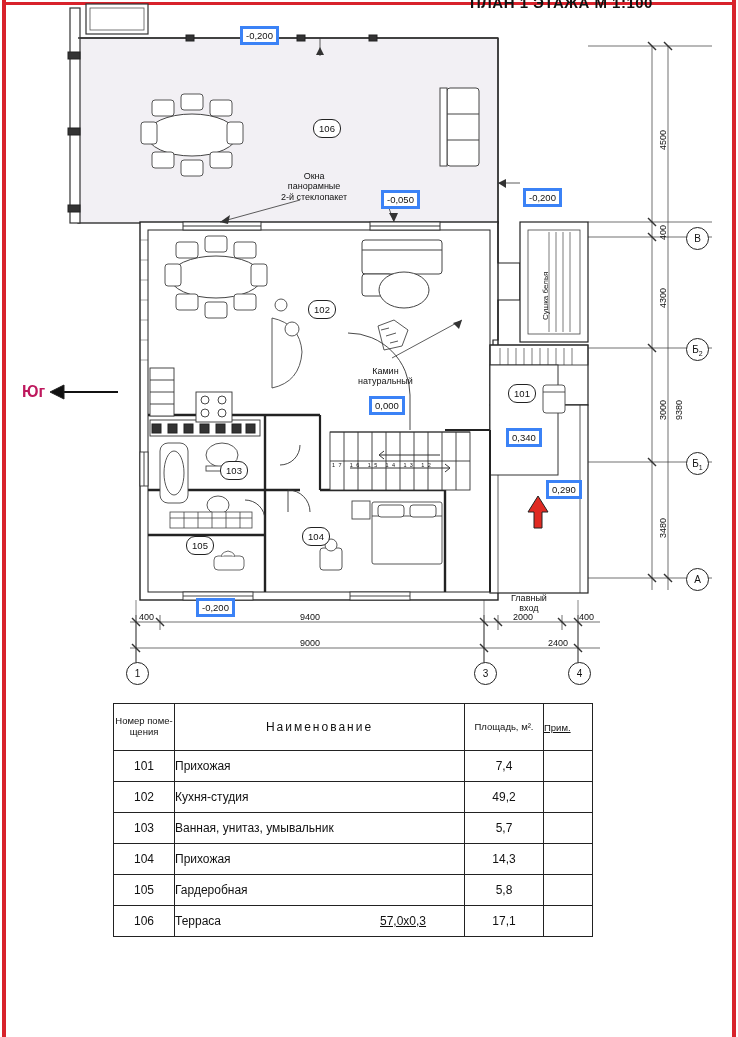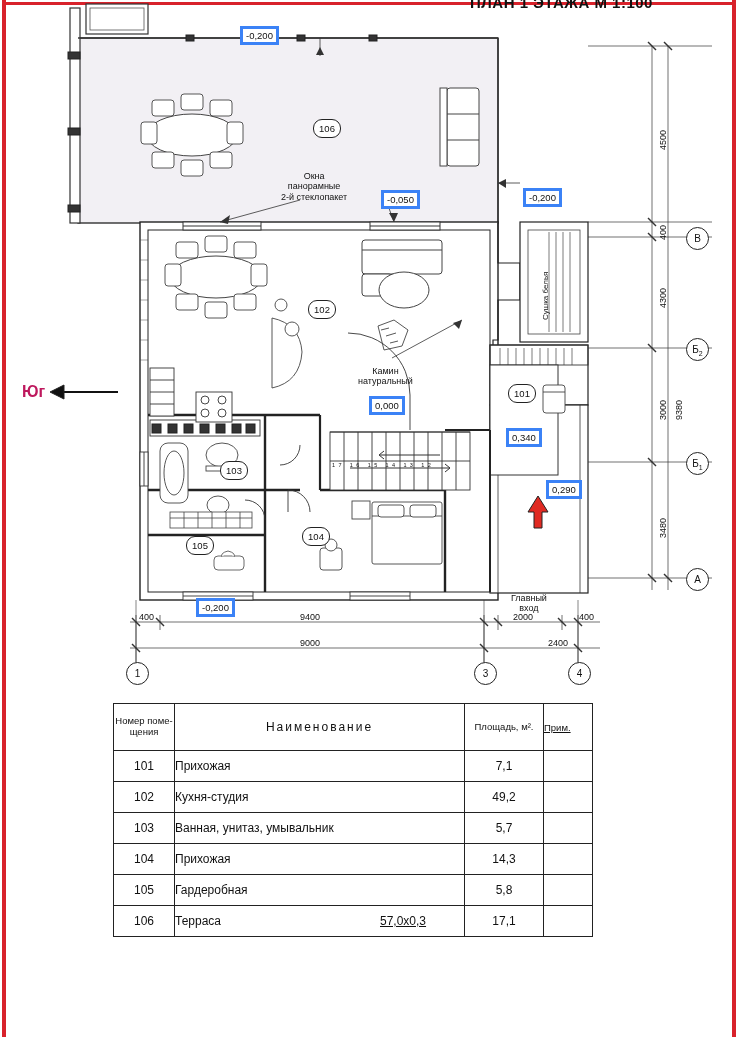--- a/index.html
+++ b/index.html
@@ -575,21 +575,21 @@
         <th class="hdr-name">Наименование</th>
         <th class="hdr-area">Площадь,
 м².</th>
         <th class="hdr-note">Прим.</th>
       </tr>
     </thead>
     <tbody>
       <tr>
         <td class="c-num">101</td>
         <td class="c-name"><span>Прихожая</span><span class="sub"></span></td>
-        <td class="c-area">7,1</td>
+        <td class="c-area">7,4</td>
         <td class="c-note"></td>
       </tr>
       <tr>
         <td class="c-num">102</td>
         <td class="c-name"><span>Кухня-студия</span><span class="sub"></span></td>
         <td class="c-area">49,2</td>
         <td class="c-note"></td>
       </tr>
       <tr>
         <td class="c-num">103</td>

